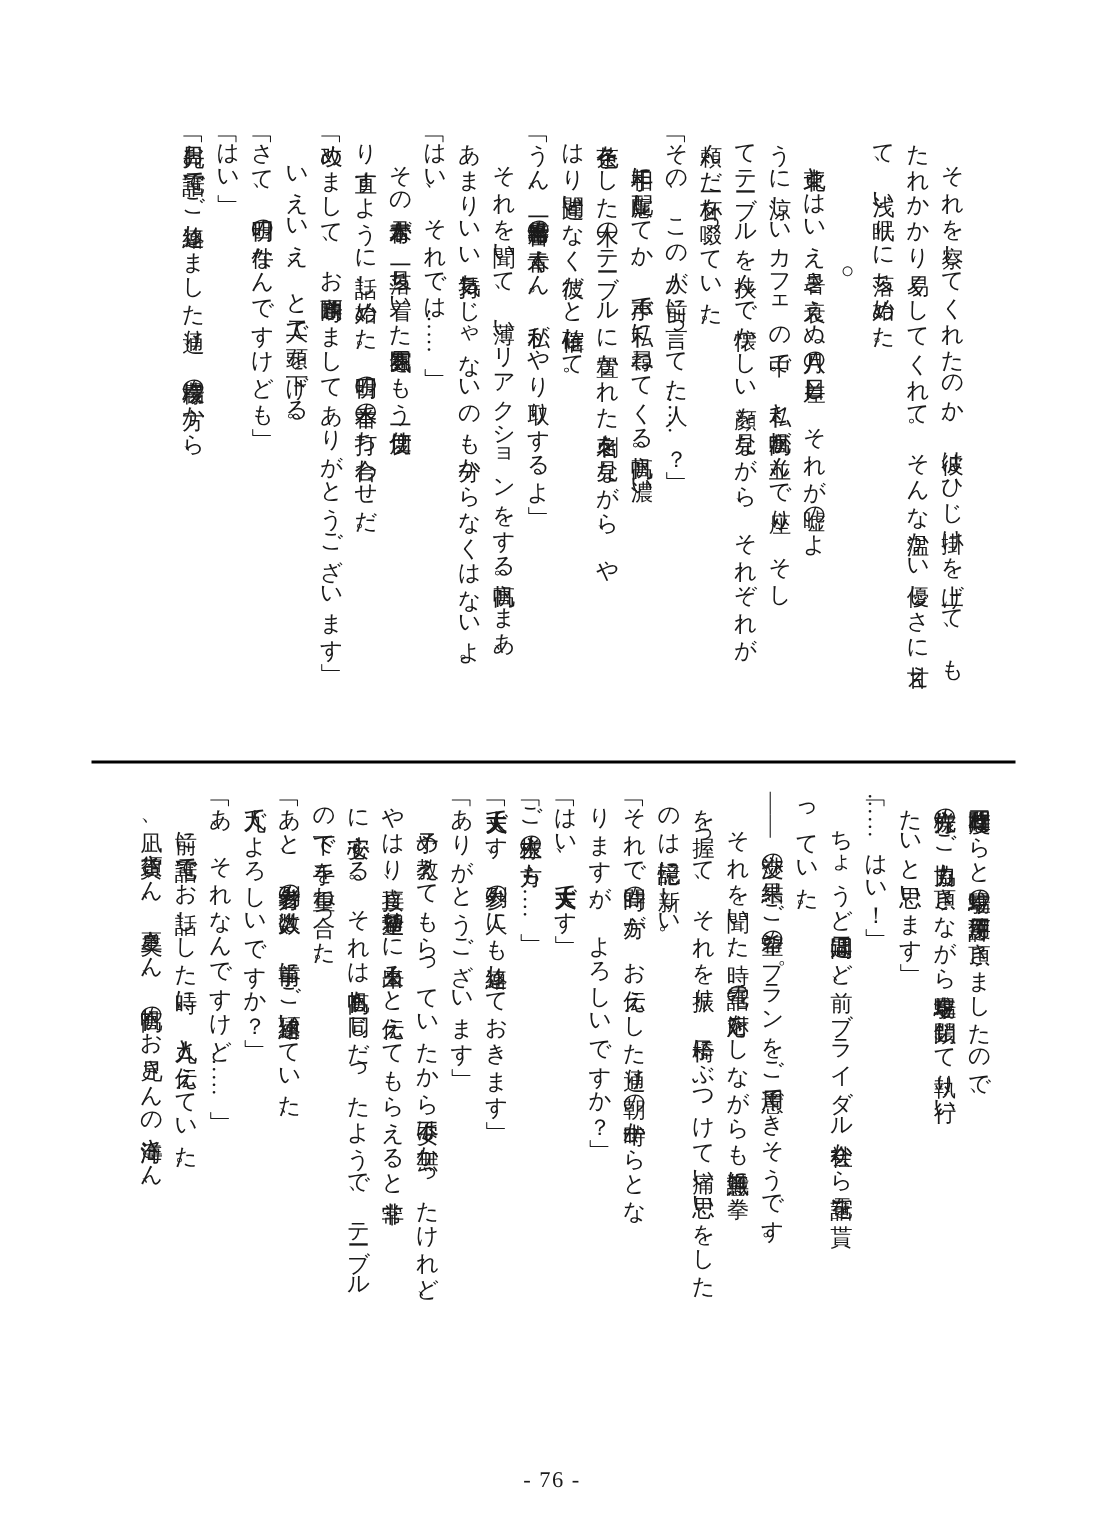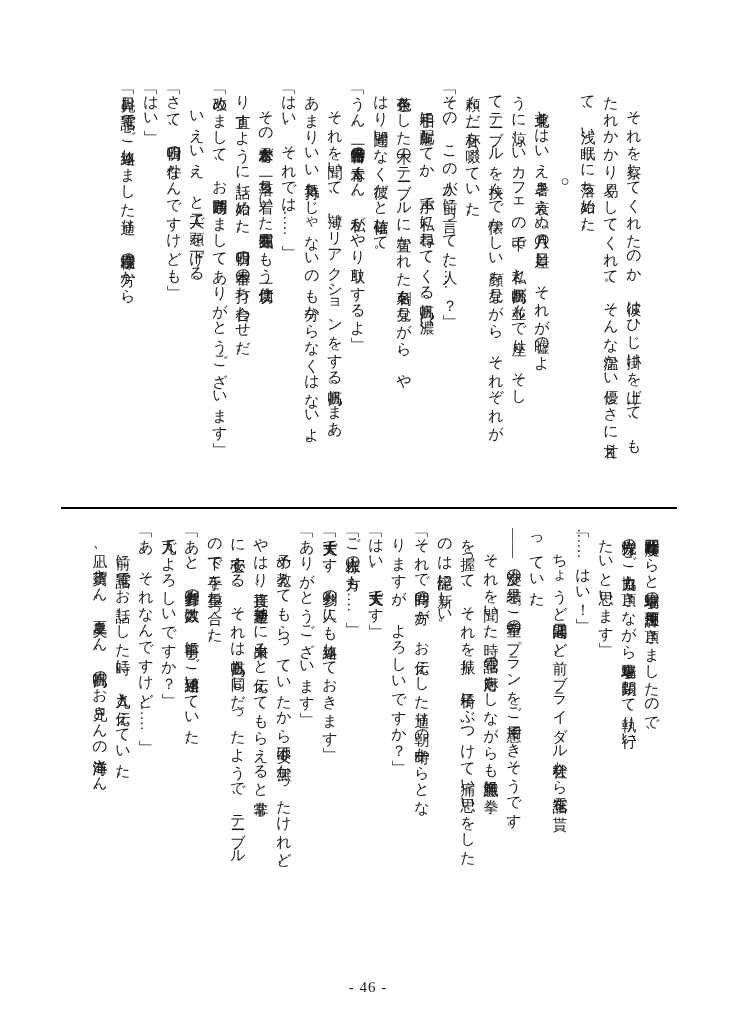--- a/index.html
+++ b/index.html
@@ -114,15 +114,15 @@
       <div class="vline">やはり直接、希望通りに出来ると伝えてもらえると非常</div>
       <div class="vline">に安心する。それは帆高も同じだったようで、テーブル</div>
       <div class="vline">の下で手を重ね合った。</div>
       <div class="vline">「あと、参列者方の人数は、事前にご連絡頂いていた、</div>
       <div class="vline">九人でよろしいですか？」</div>
       <div class="vline">「あ、それなんですけど……」</div>
       <div class="vline">　前に電話でお話しした時に、九人と伝えていた。</div>
       <div class="vline">　凪、須賀さん、夏美さん、帆高のお兄さんの洋海さん、</div>
     </div>
 
-  <div class="page-number">- 46 -</div>
+  <div class="page-number">- 76 -</div>
 
 </div>
 
 </body></html>

